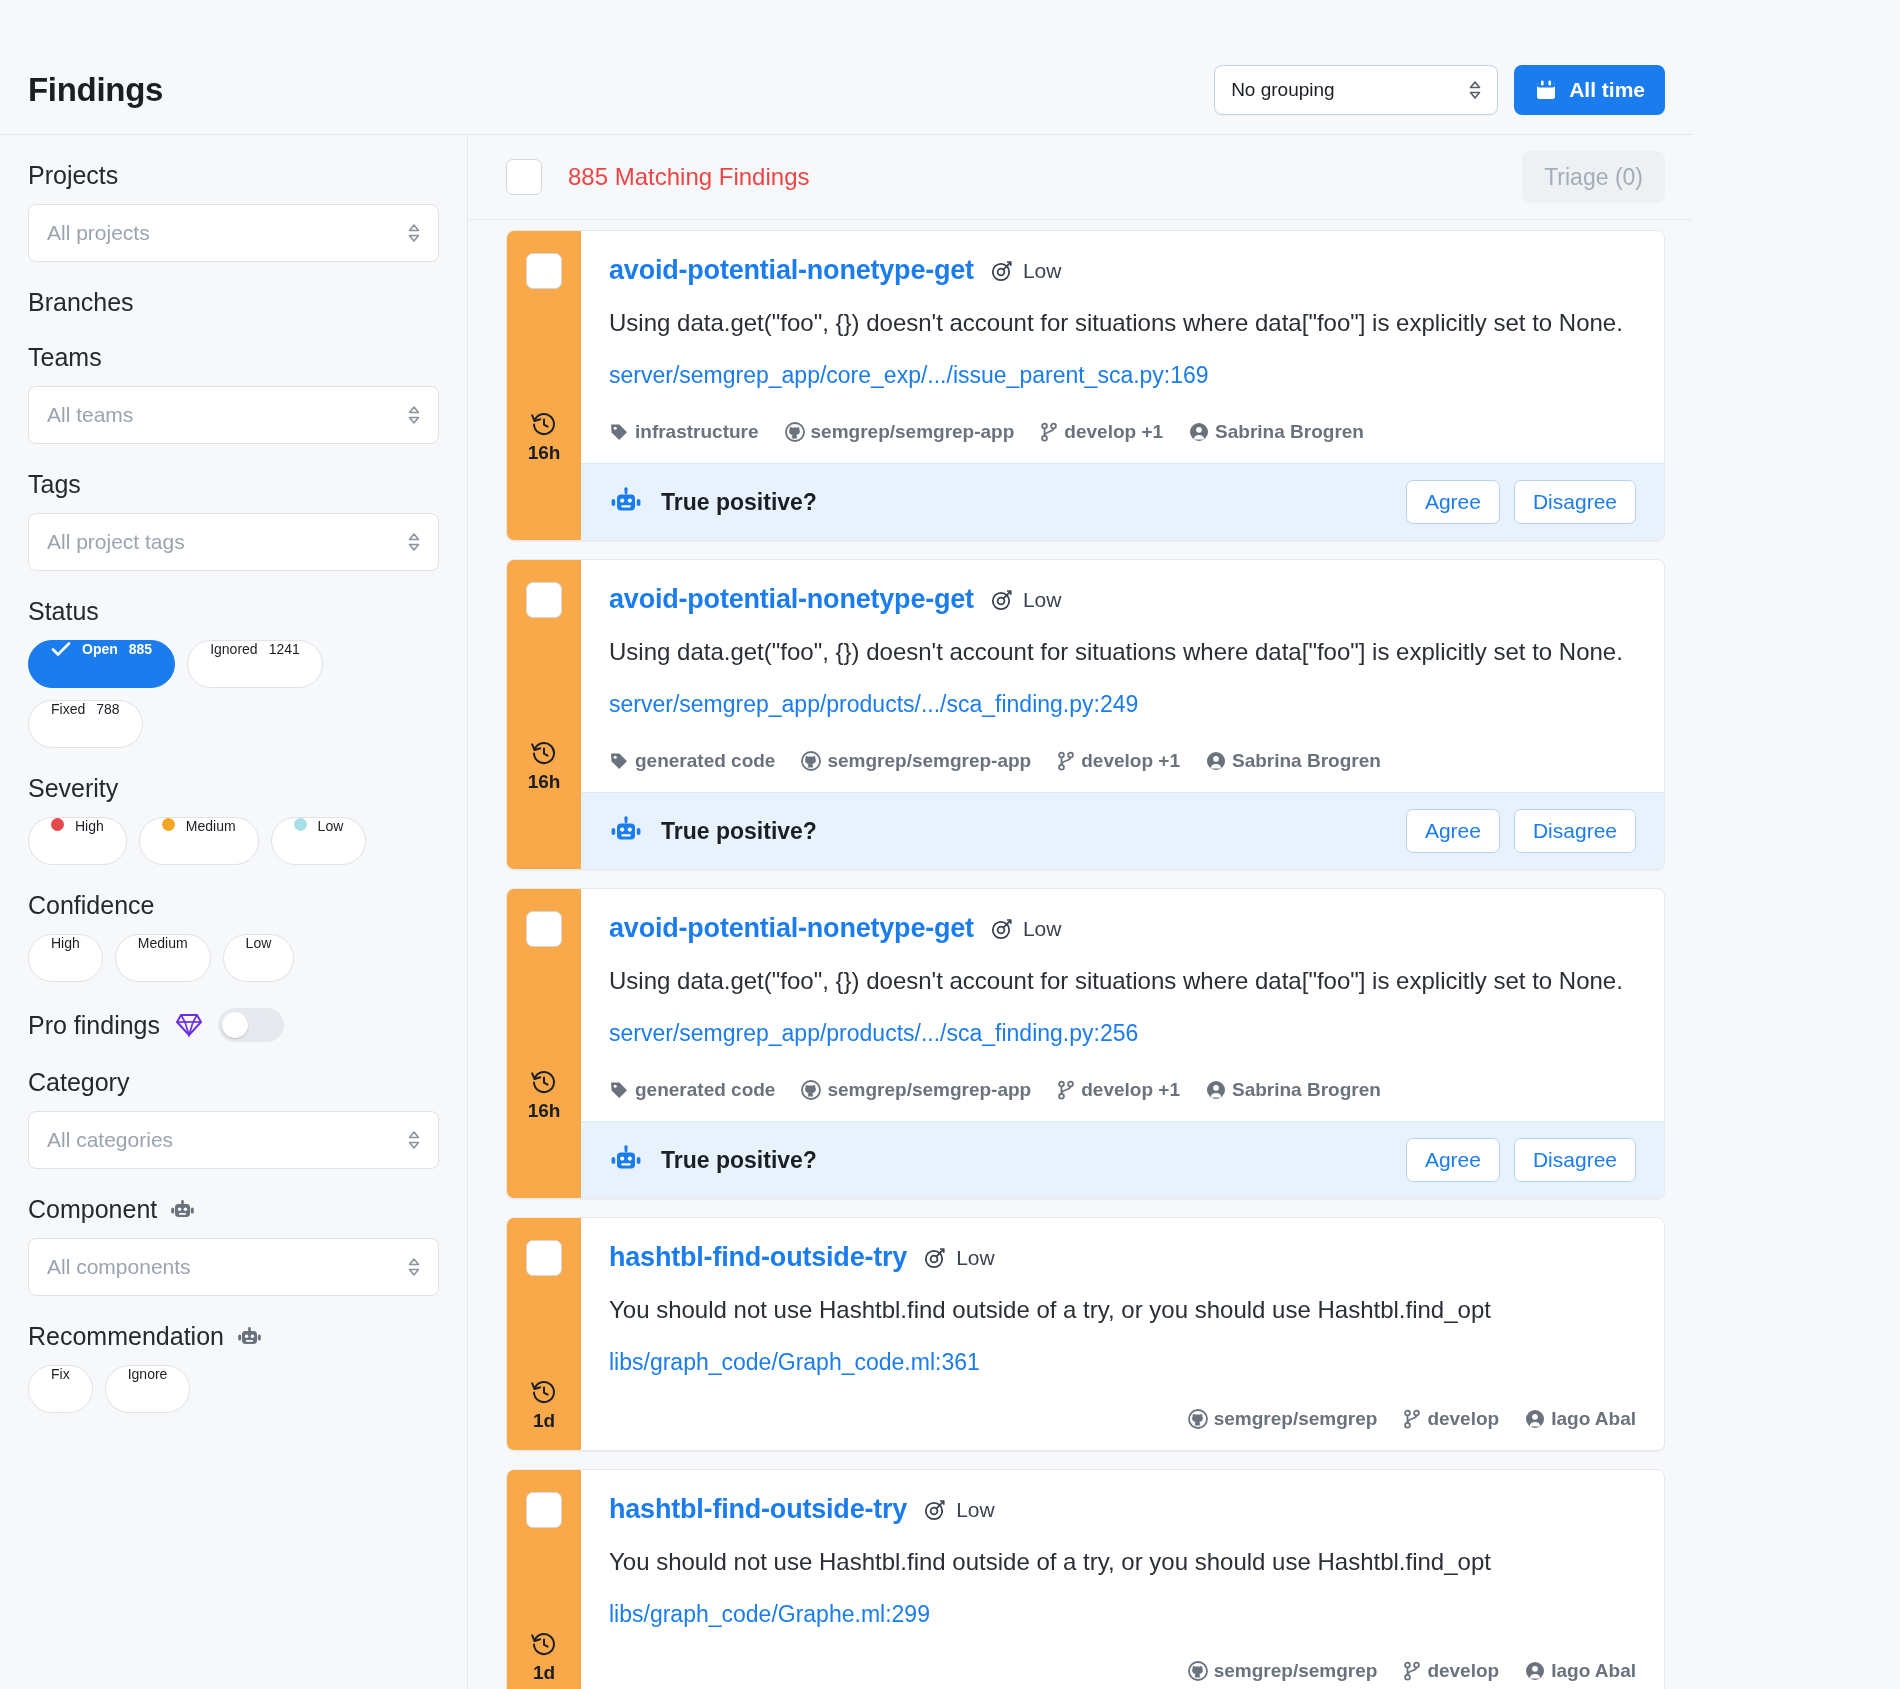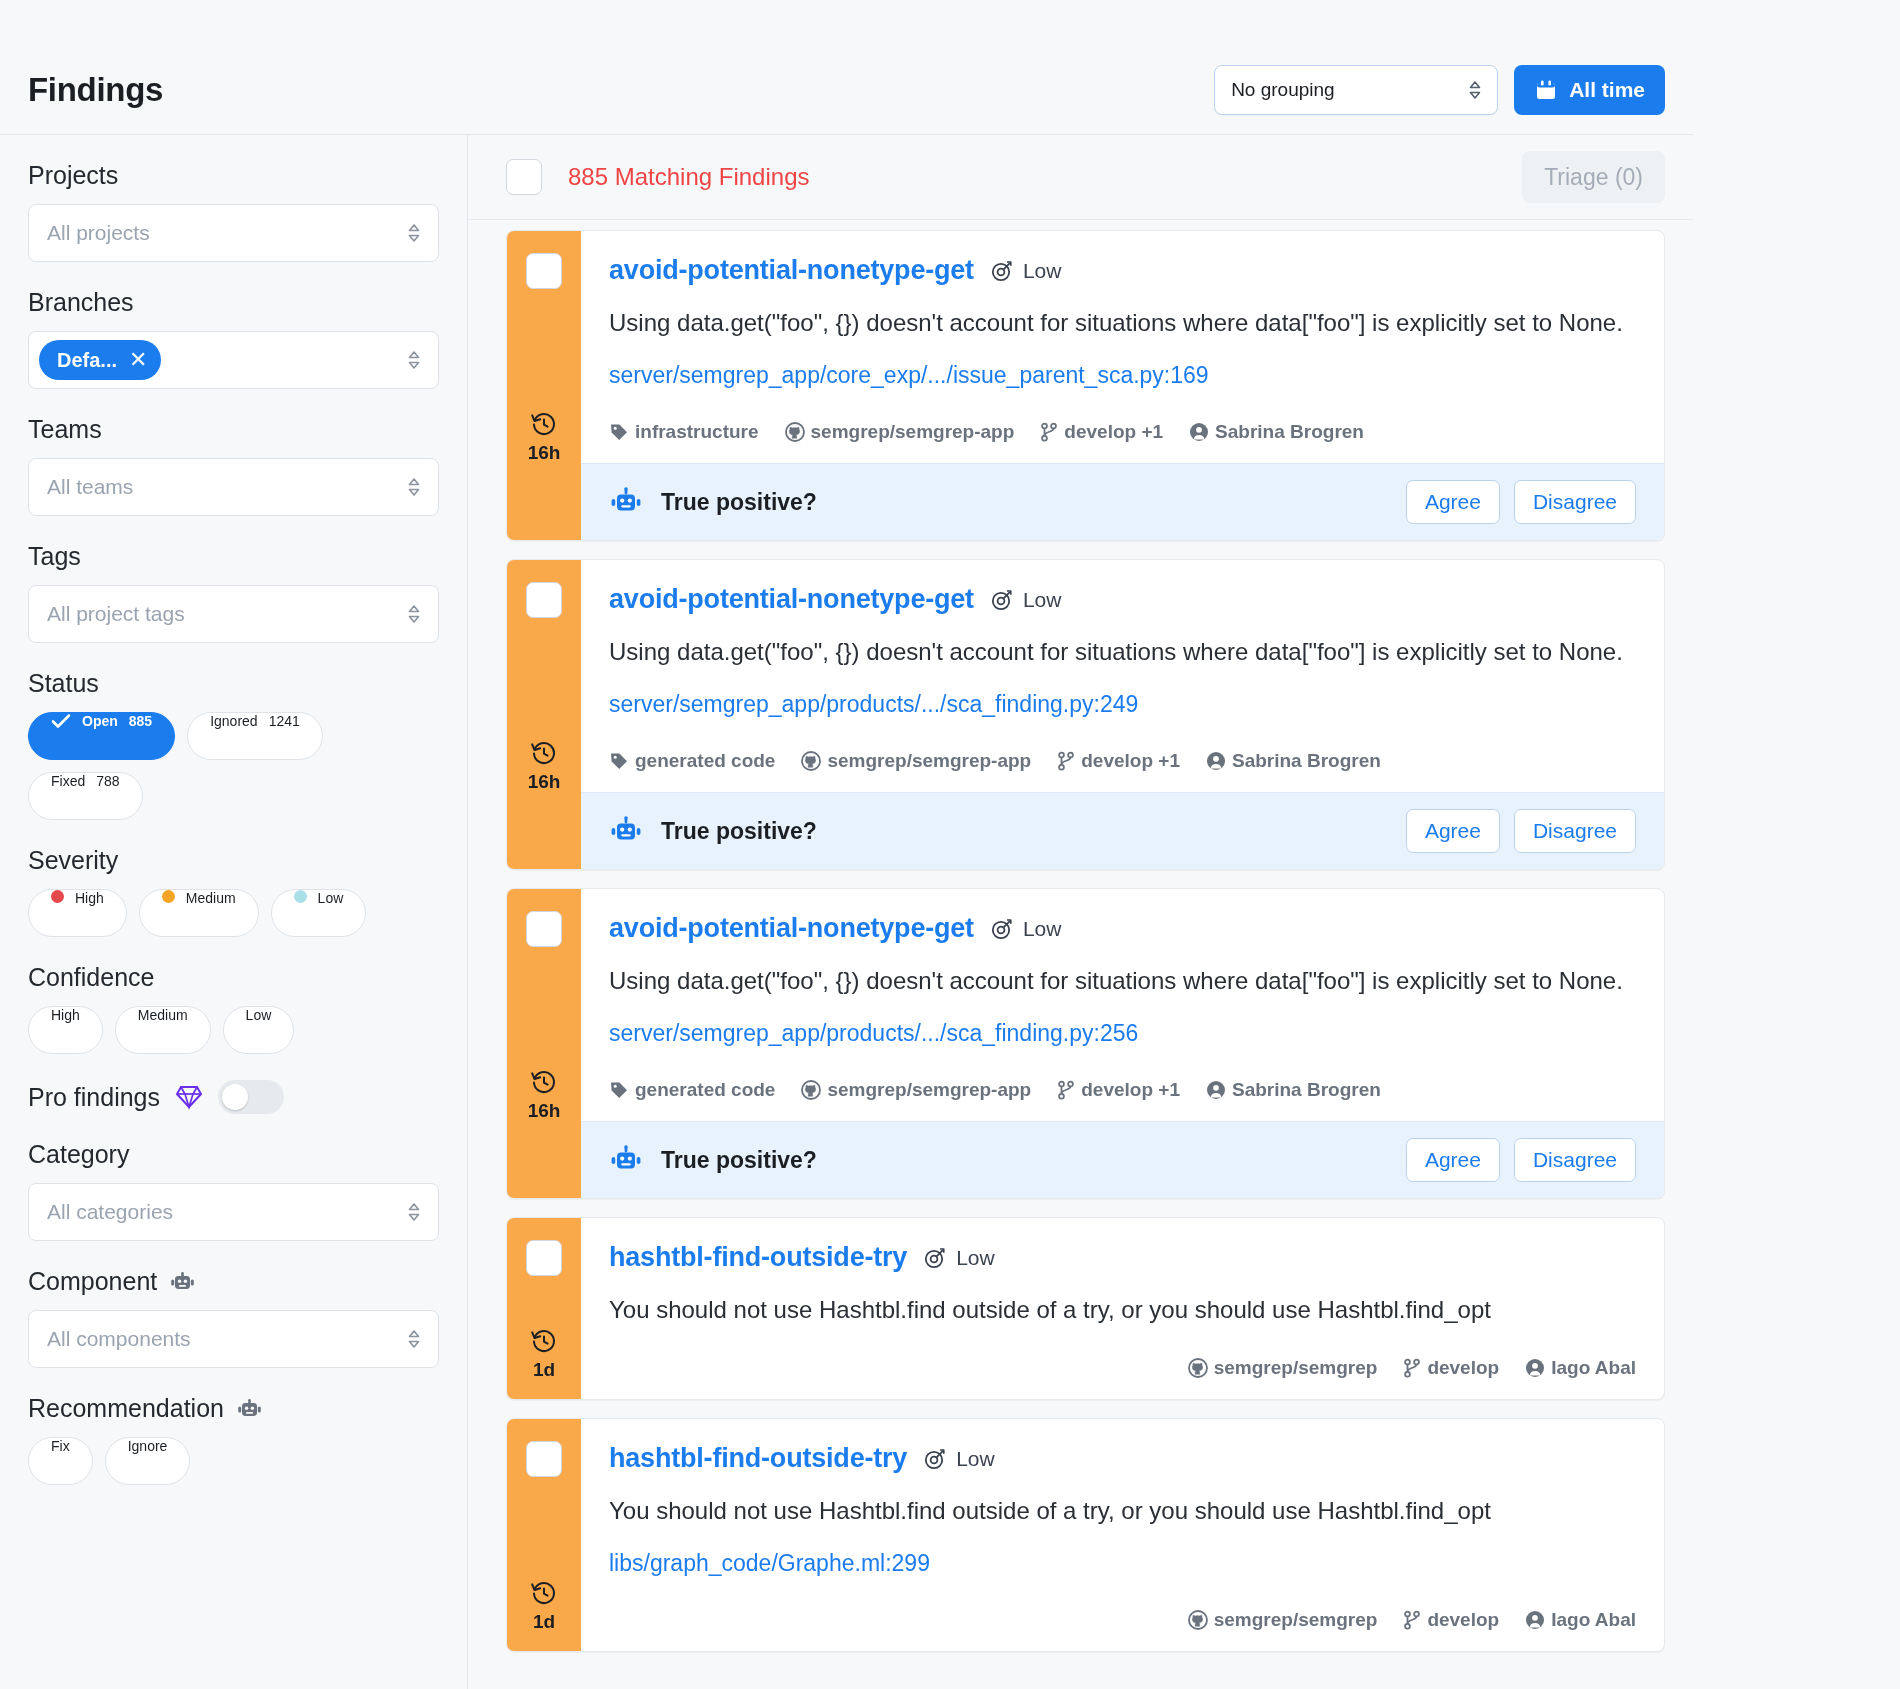--- a/index.html
+++ b/index.html
@@ -254,32 +254,20 @@
             <svg width="16" height="22" viewBox="0 0 16 22">
                 <path d="M8 3 L12.5 8.5 L3.5 8.5 Z" fill="none" stroke="#8b949e" stroke-width="1.6" stroke-linejoin="round"></path>
                 <path d="M8 19 L12.5 13.5 L3.5 13.5 Z" fill="none" stroke="#8b949e" stroke-width="1.6" stroke-linejoin="round"></path>
               </svg>
           </span>
         </div>
       </div>
 
       <div class="filter-group">
         <div class="filter-label">Branches</div>
-        <div class="combo has-chip">
-          <span class="chip-blue">
-            <span>Defa...</span>
-            <span class="x">✕</span>
-          </span>
-          <span class="chev">
-            <svg width="16" height="22" viewBox="0 0 16 22">
-                <path d="M8 3 L12.5 8.5 L3.5 8.5 Z" fill="none" stroke="#8b949e" stroke-width="1.6" stroke-linejoin="round"></path>
-                <path d="M8 19 L12.5 13.5 L3.5 13.5 Z" fill="none" stroke="#8b949e" stroke-width="1.6" stroke-linejoin="round"></path>
-              </svg>
-          </span>
-        </div>
       </div>
 
       <div class="filter-group">
         <div class="filter-label">Teams</div>
         <div class="combo">
           <span>All teams</span>
           <span class="chev">
             <svg width="16" height="22" viewBox="0 0 16 22">
                 <path d="M8 3 L12.5 8.5 L3.5 8.5 Z" fill="none" stroke="#8b949e" stroke-width="1.6" stroke-linejoin="round"></path>
                 <path d="M8 19 L12.5 13.5 L3.5 13.5 Z" fill="none" stroke="#8b949e" stroke-width="1.6" stroke-linejoin="round"></path>
@@ -762,20 +750,21 @@
                         <circle cx="11" cy="13" r="8.2" fill="none" stroke="#3b4350" stroke-width="1.8"></circle>
                         <circle cx="11" cy="13" r="3.4" fill="none" stroke="#3b4350" stroke-width="1.8"></circle>
                         <path d="M13.6 10.4 L19.5 4.4" stroke="#3b4350" stroke-width="1.8" stroke-linecap="round"></path>
                         <path d="M17 3 L20.8 3 L20.8 6.8" fill="none" stroke="#3b4350" stroke-width="1.6" stroke-linejoin="round"></path>
                       </svg>
                     </span>
             <span>Low</span>
           </span>
         </div>
         <div class="card-desc">You should not use Hashtbl.find outside of a try, or you should use Hashtbl.find_opt</div>
+        <div><a class="card-path">libs/graph_code/Graph_code.ml:361</a></div>
       </div>
       <div class="meta-row right">
                 <span class="meta">
        <span>
                     <svg width="20" height="20" viewBox="0 0 20 20">
                       <circle cx="10" cy="10" r="9" fill="none" stroke="#6a737d" stroke-width="1.8"></circle>
                       <path d="M7.2 16.5 v-2.1 c0-.8.3-1.3.7-1.6 -2.3-.26-3.6-1.2-3.6-3.6 0-.8.28-1.45.74-1.95 -.08-.2-.33-.96.07-2 0 0 .6-.2 1.98.74A6.6 6.6 0 0 1 10 5.7c.62 0 1.25.08 1.84.24 1.4-.95 2-.74 2-.74.4 1.04.15 1.8.07 2 .46.5.74 1.15.74 1.95 0 2.4-1.32 3.34-3.6 3.6.36.3.63.88.63 1.74v2" fill="#6a737d" stroke="#6a737d" stroke-width=".5"></path>
                     </svg>
                   </span>
        <span>semgrep/semgrep</span>

